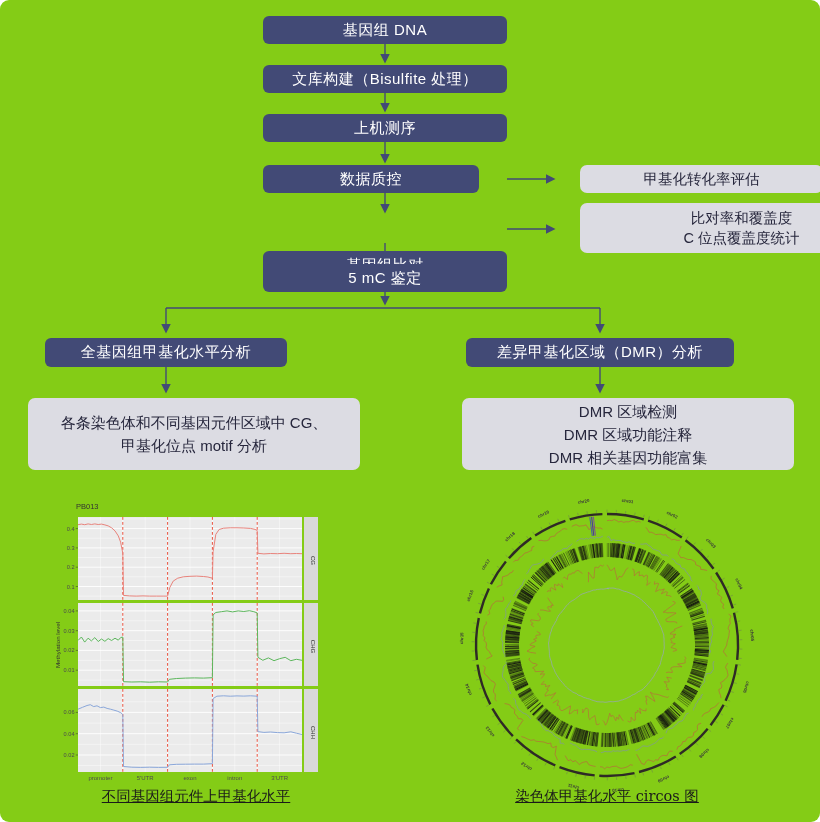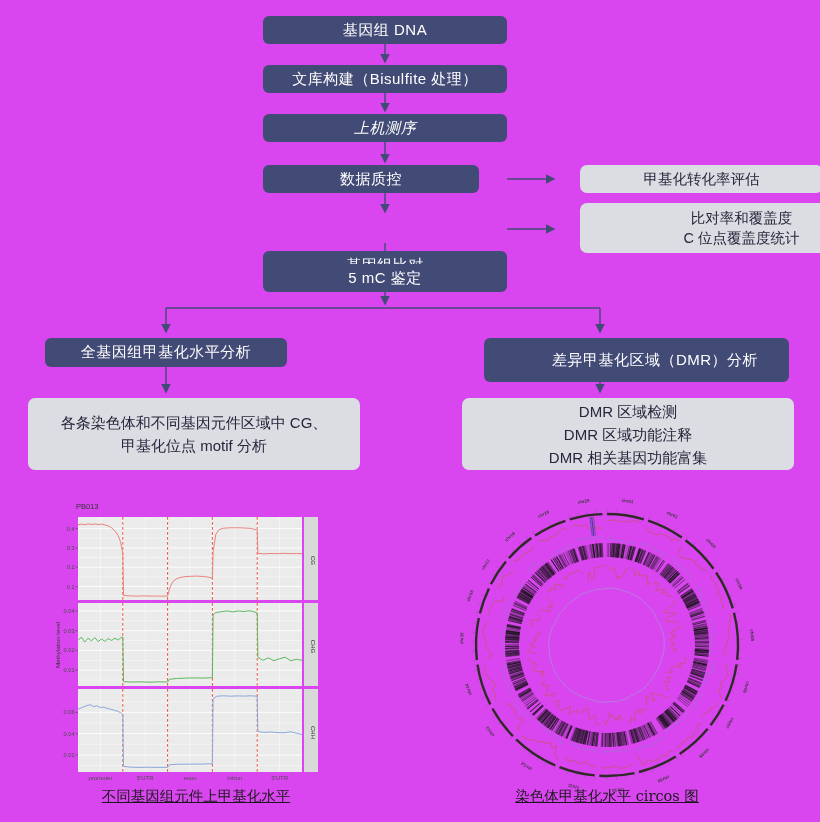--- a/index.html
+++ b/index.html
@@ -1,17 +1,17 @@
 <!DOCTYPE html>
 <html style="--arrow: #424a76; --step-bg: #424a76; --side-bg: #dcdce3;"><head>
 <meta charset="utf-8">
 <style>
   html,body{margin:0;padding:0;background:#fff;}
-  .canvas{position:relative;width:820px;height:822px;background:#d946ef;overflow:hidden;
-          font-family:"Liberation Sans",sans-serif;}
+  .canvas{position:relative;width:820px;height:822px;background:#84cc16;overflow:hidden;
+          font-family:"Liberation Sans",sans-serif;border-radius:9px;}
   .conn-svg{position:absolute;left:0;top:0;width:820px;height:822px;pointer-events:none;}
   .conn{stroke:var(--arrow,#424a76);stroke-width:1.4;fill:none;}
   .step,.branch{position:absolute;background:var(--step-bg,#424a76);color:#fff;
       border-radius:6px;display:flex;align-items:center;justify-content:center;
       font-size:15px;letter-spacing:.5px;}
   .sidebox,.result{position:absolute;background:var(--side-bg,#dcdce3);color:#26263c;
       border-radius:7px;display:flex;flex-direction:column;align-items:center;justify-content:center;
       font-size:15px;margin-left:20px;}
   .sidebox{font-size:14.5px;line-height:20px;}
   .result{line-height:23px;}
@@ -44,21 +44,21 @@
     <path class="conn" marker-end="url(#ah)" d="M166,367 V391"></path>
     <path class="conn" marker-end="url(#ah)" d="M600,367 V391"></path>
   </svg>
 
   <div class="step" style="left: 263px; top: 16px; width: 244px; height: 28px; color: rgb(255, 255, 255);">
     <span>基因组 DNA</span>
   </div>
   <div class="step" style="left: 263px; top: 65px; width: 244px; height: 28px; color: rgb(255, 255, 255);">
     <span>文库构建（Bisulfite 处理）</span>
   </div>
-  <div class="step" style="left: 263px; top: 114px; width: 244px; height: 28px; color: rgb(255, 255, 255); font-style: italic;">
+  <div class="step" style="left: 263px; top: 114px; width: 244px; height: 28px; color: rgb(255, 255, 255);">
     <span>上机测序</span>
   </div>
   <div class="step" style="left: 263px; top: 165px; width: 216px; height: 28px; color: rgb(255, 255, 255);">
     <span>数据质控</span>
   </div>
   <div class="step" style="left: 263px; top: 215px; width: 244px; height: 28px; color: rgb(255, 255, 255); margin-top: 36px;">
     <span>基因组比对</span>
   </div>
   <div class="step" style="left: 263px; top: 264px; width: 244px; height: 28px; color: rgb(255, 255, 255);">
     <span>5 mC 鉴定</span>
@@ -68,21 +68,21 @@
     <div>甲基化转化率评估</div>
   </div>
   <div class="sidebox" style="left: 560px; top: 203px; width: 243px; height: 50px; color: rgb(38, 38, 60); padding-left: 40px;">
     <div>比对率和覆盖度</div>
     <div>C 位点覆盖度统计</div>
   </div>
 
   <div class="branch" style="left: 45px; top: 338px; width: 242px; height: 29px; color: rgb(255, 255, 255);">
     <span>全基因组甲基化水平分析</span>
   </div>
-  <div class="branch" style="left: 484px; top: 338px; width: 268px; height: 44px; color: rgb(255, 255, 255); padding-left: 37px;">
+  <div class="branch" style="left: 466px; top: 338px; width: 268px; height: 29px; color: rgb(255, 255, 255);">
     <span>差异甲基化区域（DMR）分析</span>
   </div>
 
   <div class="result" style="left: 8px; top: 398px; width: 332px; height: 72px; color: rgb(38, 38, 60);">
     <div>各条染色体和不同基因元件区域中 CG、</div>
     <div>甲基化位点 motif 分析</div>
   </div>
   <div class="result" style="left: 442px; top: 398px; width: 332px; height: 72px; color: rgb(38, 38, 60);">
     <div>DMR 区域检测</div>
     <div>DMR 区域功能注释</div>

